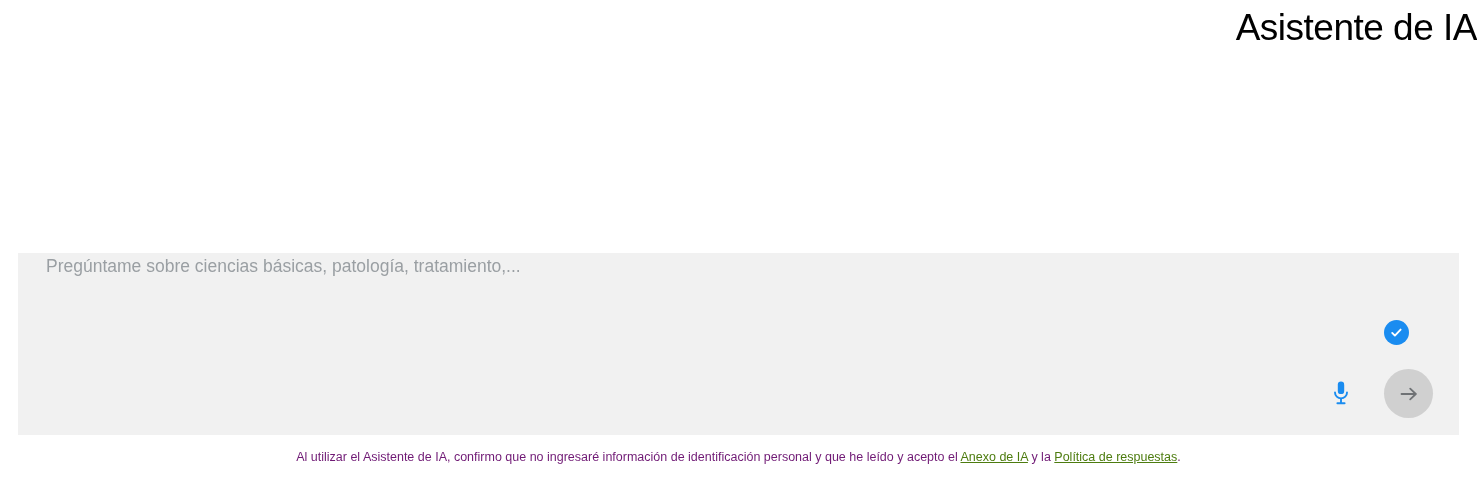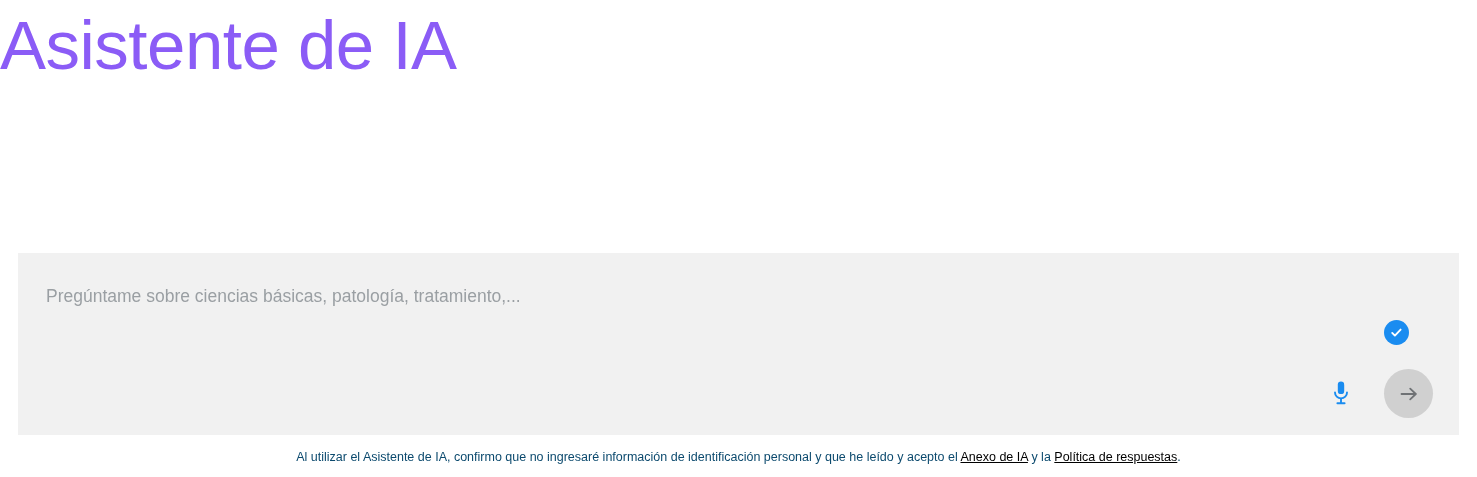--- a/index.html
+++ b/index.html
@@ -14,26 +14,26 @@
   body {
     font-family: "Liberation Sans", sans-serif;
     color: #1a1a1a;
   }
   .page {
     width: 1477px;
     height: 477px;
     position: relative;
   }
   .page-title {
-    text-align: left;
-    font-size: 69px;
+    text-align: right;
+    font-size: 37px;
     font-weight: 400;
     line-height: 1.1;
     letter-spacing: -0.5px;
-    color: #8b5cf6;
+    color: #000000;
     margin: 4px 0 0 0;
     padding-top: 4px;
   }
   .intro {
     width: 1425px;
     margin: 0 auto;
     text-align: center;
     font-size: 20.5px;
     line-height: 1.45;
     color: #1f2326;
@@ -49,21 +49,21 @@
   .composer {
     position: relative;
     width: 1441px;
     height: 182px;
     background: #f1f1f1;
     border: none;
   }
   .composer-input {
     position: absolute;
     left: 28px;
-    top: 31px;
+    top: 1px;
     width: 1340px;
     height: 60px;
     border: none;
     outline: none;
     background: transparent;
     font-family: "Liberation Sans", sans-serif;
     font-size: 17.5px;
     color: #2a2d30;
     resize: none;
     line-height: 1.4;
@@ -120,24 +120,24 @@
     position: absolute;
     left: 0;
     top: 445px;
     width: 1477px;
     text-align: center;
     font-size: 12.5px;
     color: #56595c;
     line-height: 1.3;
   }
   .disclaimer a {
-    color: #000000;
+    color: #4d7c0f;
     text-decoration: underline;
   }
-  .disclaimer span.plain { color: #0c4a6e; }
+  .disclaimer span.plain { color: #701a75; }
 </style>
 </head>
 <body>
 
 <div class="page">
 
   <h1 class="page-title">Asistente de IA</h1>
 
 
   <div class="composer-wrap">

